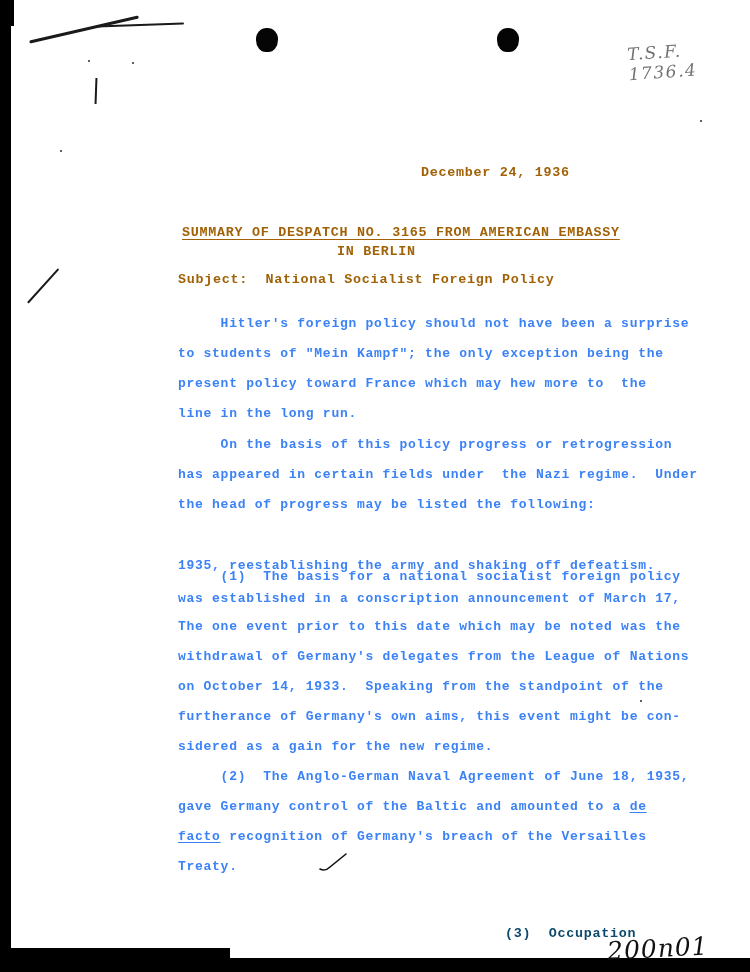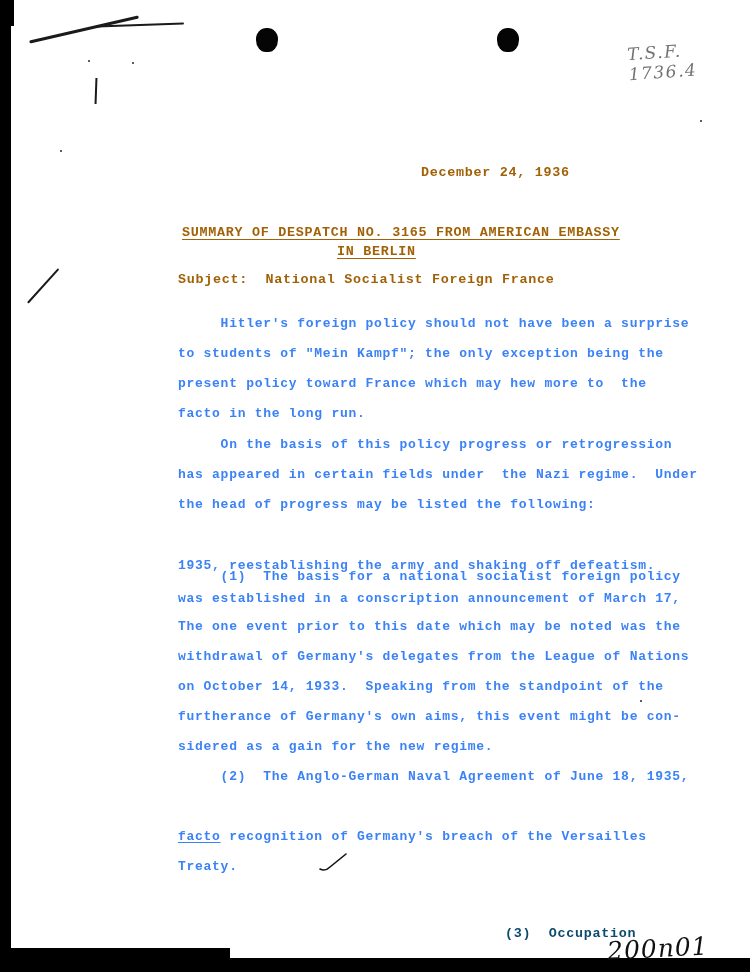--- a/index.html
+++ b/index.html
@@ -69,21 +69,20 @@
   }
   .title-1 {
     left: 182px;
     top: 226px;
     text-decoration: underline;
     text-underline-offset: 3px;
   }
   .title-2 {
     left: 337px;
     top: 245px;
-    text-decoration: underline;
     text-underline-offset: 3px;
   }
   .subject-line {
     left: 178px;
     top: 273px;
   }
 
   .body-line {
     position: absolute;
     left: 178px;
@@ -198,41 +197,42 @@
   <div class="speck" style="left:700px; top:120px;"></div>
   <div class="speck" style="left:640px; top:700px;"></div>
 
   <div class="annot annot-top-right">T.S.F. 1736.4</div>
 
   <div class="doc-text date-line">December 24, 1936</div>
 
   <div class="doc-text title-1">SUMMARY OF DESPATCH NO. 3165 FROM AMERICAN EMBASSY</div>
   <div class="doc-text title-2">IN BERLIN</div>
 
-  <div class="doc-text subject-line">Subject:  National Socialist Foreign France</div>
+  <div class="doc-text subject-line">Subject:  National Socialist Foreign Policy</div>
 
   <div class="body-line" style="top:317px;">     Hitler's foreign policy should not have been a surprise</div>
   <div class="body-line" style="top:347px;">to students of "Mein Kampf"; the only exception being the</div>
   <div class="body-line" style="top:377px;">present policy toward France which may hew more to  the</div>
-  <div class="body-line" style="top:407px;">facto in the long run.</div>
+  <div class="body-line" style="top:407px;">line in the long run.</div>
 
   <div class="body-line" style="top:438px;">     On the basis of this policy progress or retrogression</div>
   <div class="body-line" style="top:468px;">has appeared in certain fields under  the Nazi regime.  Under</div>
   <div class="body-line" style="top:498px;">the head of progress may be listed the following:</div>
 
   <div class="body-line" style="top:530px;margin-top:40px;">     (1)  The basis for a national socialist foreign policy</div>
   <div class="body-line" style="top:592px;">was established in a conscription announcement of March 17,</div>
   <div class="body-line" style="top:559px;">1935, reestablishing the army and shaking off defeatism.</div>
   <div class="body-line" style="top:650px;">withdrawal of Germany's delegates from the League of Nations</div>
   <div class="body-line" style="top:620px;">The one event prior to this date which may be noted was the</div>
   <div class="body-line" style="top:680px;">on October 14, 1933.  Speaking from the standpoint of the</div>
   <div class="body-line" style="top:710px;">furtherance of Germany's own aims, this event might be con-</div>
   <div class="body-line" style="top:740px;">sidered as a gain for the new regime.</div>
 
   <div class="body-line" style="top:770px;">     (2)  The Anglo-German Naval Agreement of June 18, 1935,</div>
+  <div class="body-line" style="top:800px;"><span>gave Germany control of the Baltic and amounted to a </span><span class="u">de</span></div>
   <div class="body-line" style="top:830px;"><span class="u">facto</span><span> recognition of Germany's breach of the Versailles</span></div>
   <div class="body-line" style="top:860px;">Treaty.</div>
 
   <svg class="checkmark" viewBox="0 0 32 22">
     <path d="M2 17 C6 19, 9 18, 12 15 L28 2" stroke="#111111" stroke-width="1.6" fill="none" stroke-linecap="round"></path>
   </svg>
 
   <div class="catchword">(3)  Occupation</div>
 
   <div class="annot annot-bottom-right">200n01</div>

